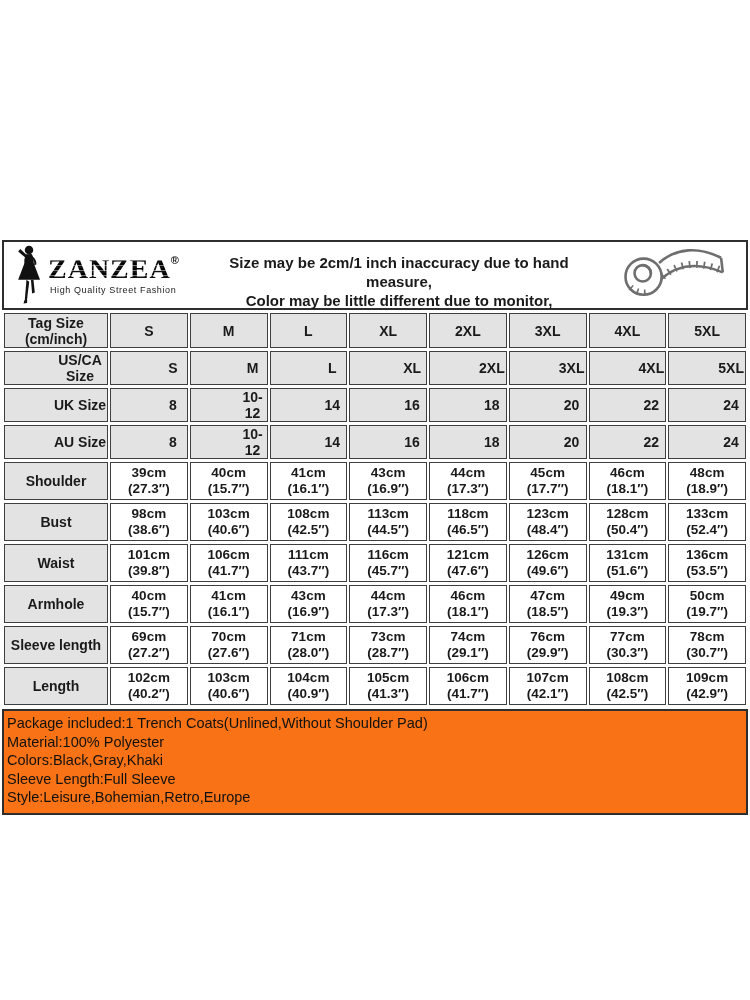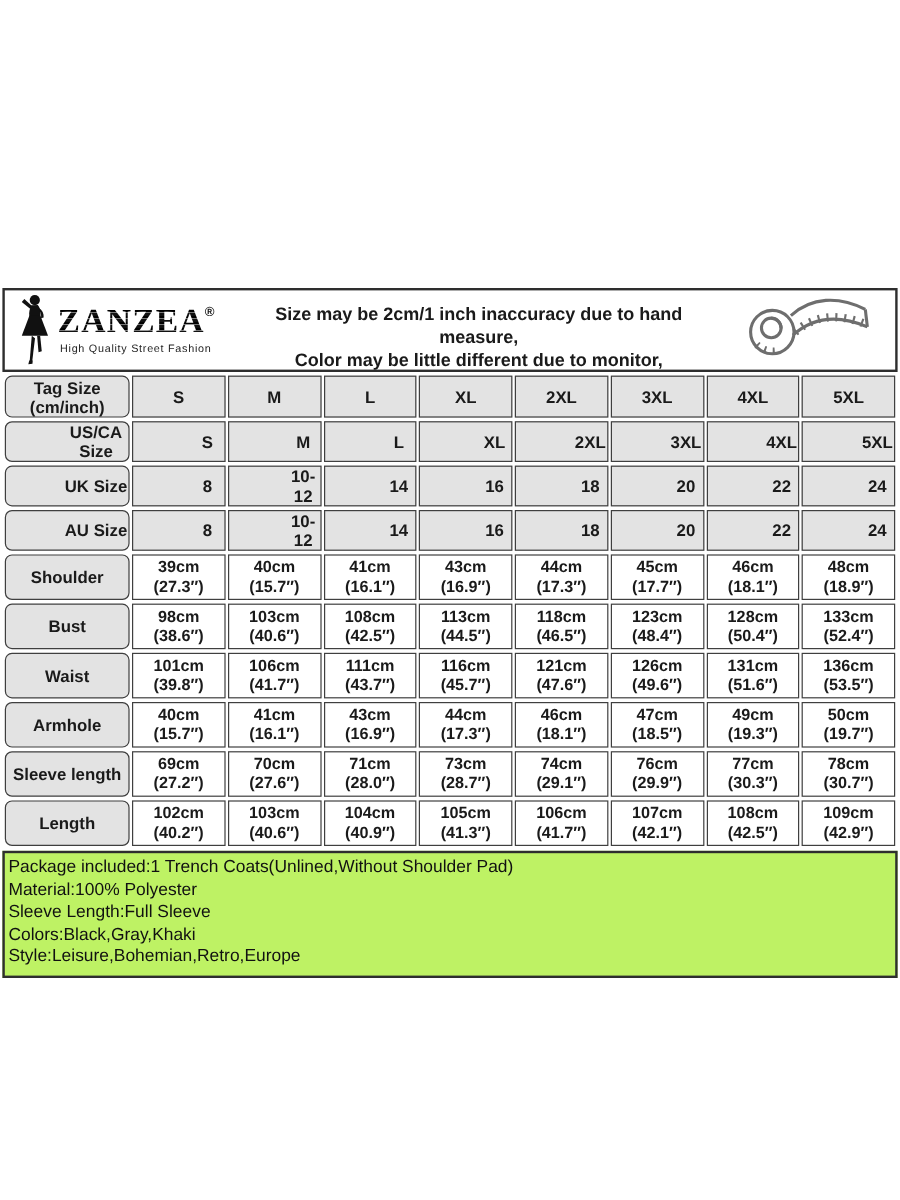--- a/index.html
+++ b/index.html
@@ -43,25 +43,25 @@
     border:1px solid #3f3f3f; text-align:center; vertical-align:middle;
     font-weight:bold; padding:0; font-size:14px;
   }
   .size-table col.label-col { width:104px; }
   .shaded { background:#e3e3e3; }
   .plain  { background:#ffffff; }
   .row-head   th, .row-head   td { height:33px; font-size:14px; line-height:16px; }
   .row-single th, .row-single td { height:25px;padding-left:48px; }
   .row-double th, .row-double td { height:36px; }
   .row-double td div { font-size:13.5px; line-height:16.5px; }
-  .size-table th { font-size:14px;border-radius:6px; }
+  .size-table th { font-size:14px; }
 
   
   .details-box {
-    box-sizing:border-box; border:2px solid #2e2e2e; background:#bef264;
+    box-sizing:border-box; border:2px solid #2e2e2e; background:#f97316;
     margin-top:1px; padding:3px 4px 6px 3px;
   }
   .details-line { font-size:14.5px; line-height:18.5px; font-weight:normal; color:#111; }
 </style>
 </head>
 <body>
 
 <div class="sheet">
 
   <div class="header-box">
@@ -369,18 +369,18 @@
             <div>109cm</div>
             <div>(42.9″)</div>
           </td>
         </tr>
       </tbody>
   </table>
 
   <div class="details-box">
     <div class="details-line">Package included:1 Trench Coats(Unlined,Without Shoulder Pad)</div>
     <div class="details-line">Material:100% Polyester</div>
+    <div class="details-line">Colors:Black,Gray,Khaki</div>
     <div class="details-line">Sleeve Length:Full Sleeve</div>
-    <div class="details-line">Colors:Black,Gray,Khaki</div>
     <div class="details-line">Style:Leisure,Bohemian,Retro,Europe</div>
   </div>
 
 </div>
 
 </body></html>

